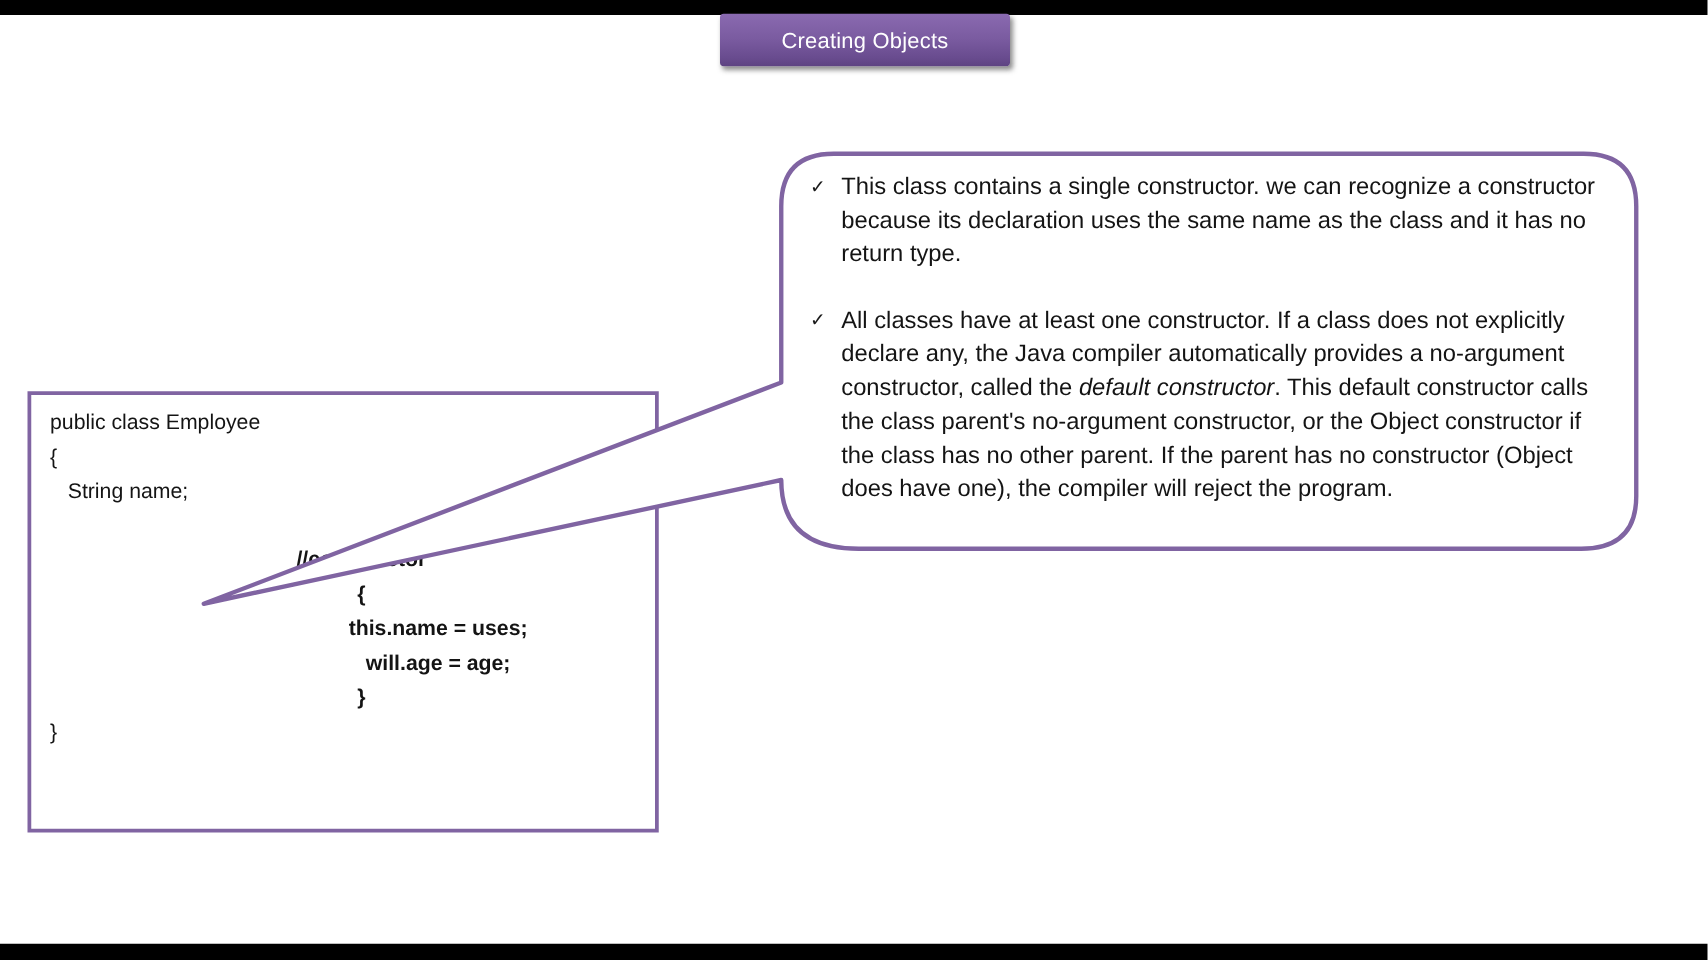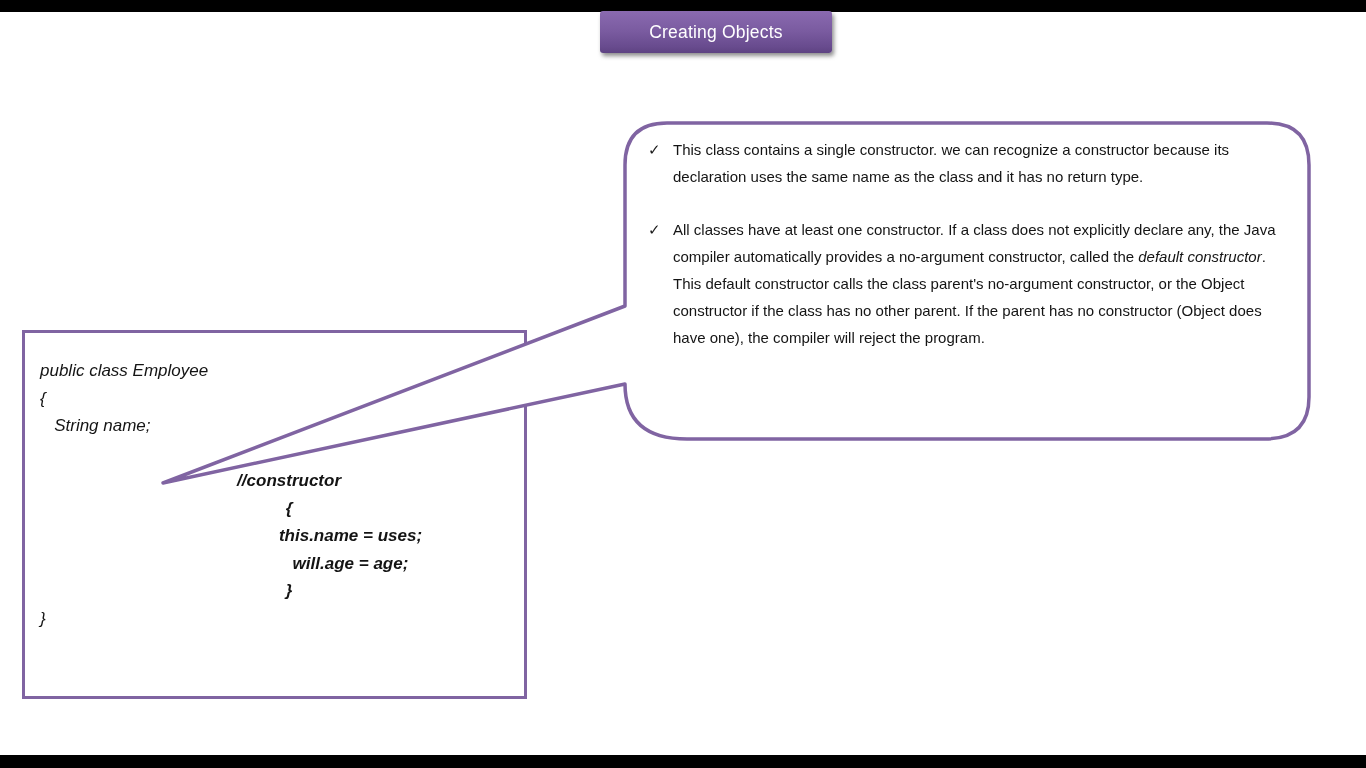--- a/index.html
+++ b/index.html
@@ -6,53 +6,53 @@
   body {
     width:1366px; height:768px; position:relative; overflow:hidden;
     background:#ffffff;
     font-family:"Liberation Sans", sans-serif;
   }
   .letterbox { position:absolute; left:0; width:1366px; background:#000000; }
   .letterbox-top { top:0; height:12px; }
   .letterbox-bottom { bottom:0; height:13px; }
 
   .banner {
-    position:absolute; left:600px; top:11px; width:232px; height:42px;
+    position:absolute; left:576px; top:11px; width:232px; height:42px;
     background:linear-gradient(180deg,#8a6ab0 0%,#7a5ba0 48%,#684b8e 85%,#5e4382 100%);
     border-radius:3px;
     box-shadow:2px 3px 4px rgba(80,80,80,0.65);
     color:#ffffff; font-size:17.5px;
     display:flex; align-items:center; justify-content:center;
     letter-spacing:0.2px;
   }
 
   .code-box {
-    position:absolute; left:22px; top:330px; width:484px; height:339px;
+    position:absolute; left:22px; top:313px; width:484px; height:339px;
     border:3px solid #8064A2; background:#ffffff;
-    padding:24px 0 0 15px; box-sizing:content-box;font-style:italic;
+    padding:8px 0 0 15px; box-sizing:content-box;
   }
   .code-line {
     white-space:pre; font-size:17px; line-height:27.5px; height:27.5px;
     color:#141414;
   }
   .code-line.bold { font-weight:700;text-align:center; }
 
   .callout-svg { position:absolute; left:0; top:0; pointer-events:none; }
 
   .callout-text {
     position:absolute; left:648px; top:136px; width:648px;
     color:#141414;
   }
   .bullet { display:flex; }
   .bullet + .bullet { margin-top:26px; }
   .check {
     flex:0 0 auto; width:16px; margin-right:9px;
     font-size:15px; line-height:27px; color:#1a1a1a;
   }
-  .bullet-body { font-size:15px; line-height:27px; }
+  .bullet-body { font-size:19px; line-height:27px; }
   .italic { font-style:italic; }
 </style>
 </head>
 <body>
 
 <div class="letterbox letterbox-top"></div>
 <div class="letterbox letterbox-bottom"></div>
 
 <div class="banner">
   <span>Creating Objects</span>

